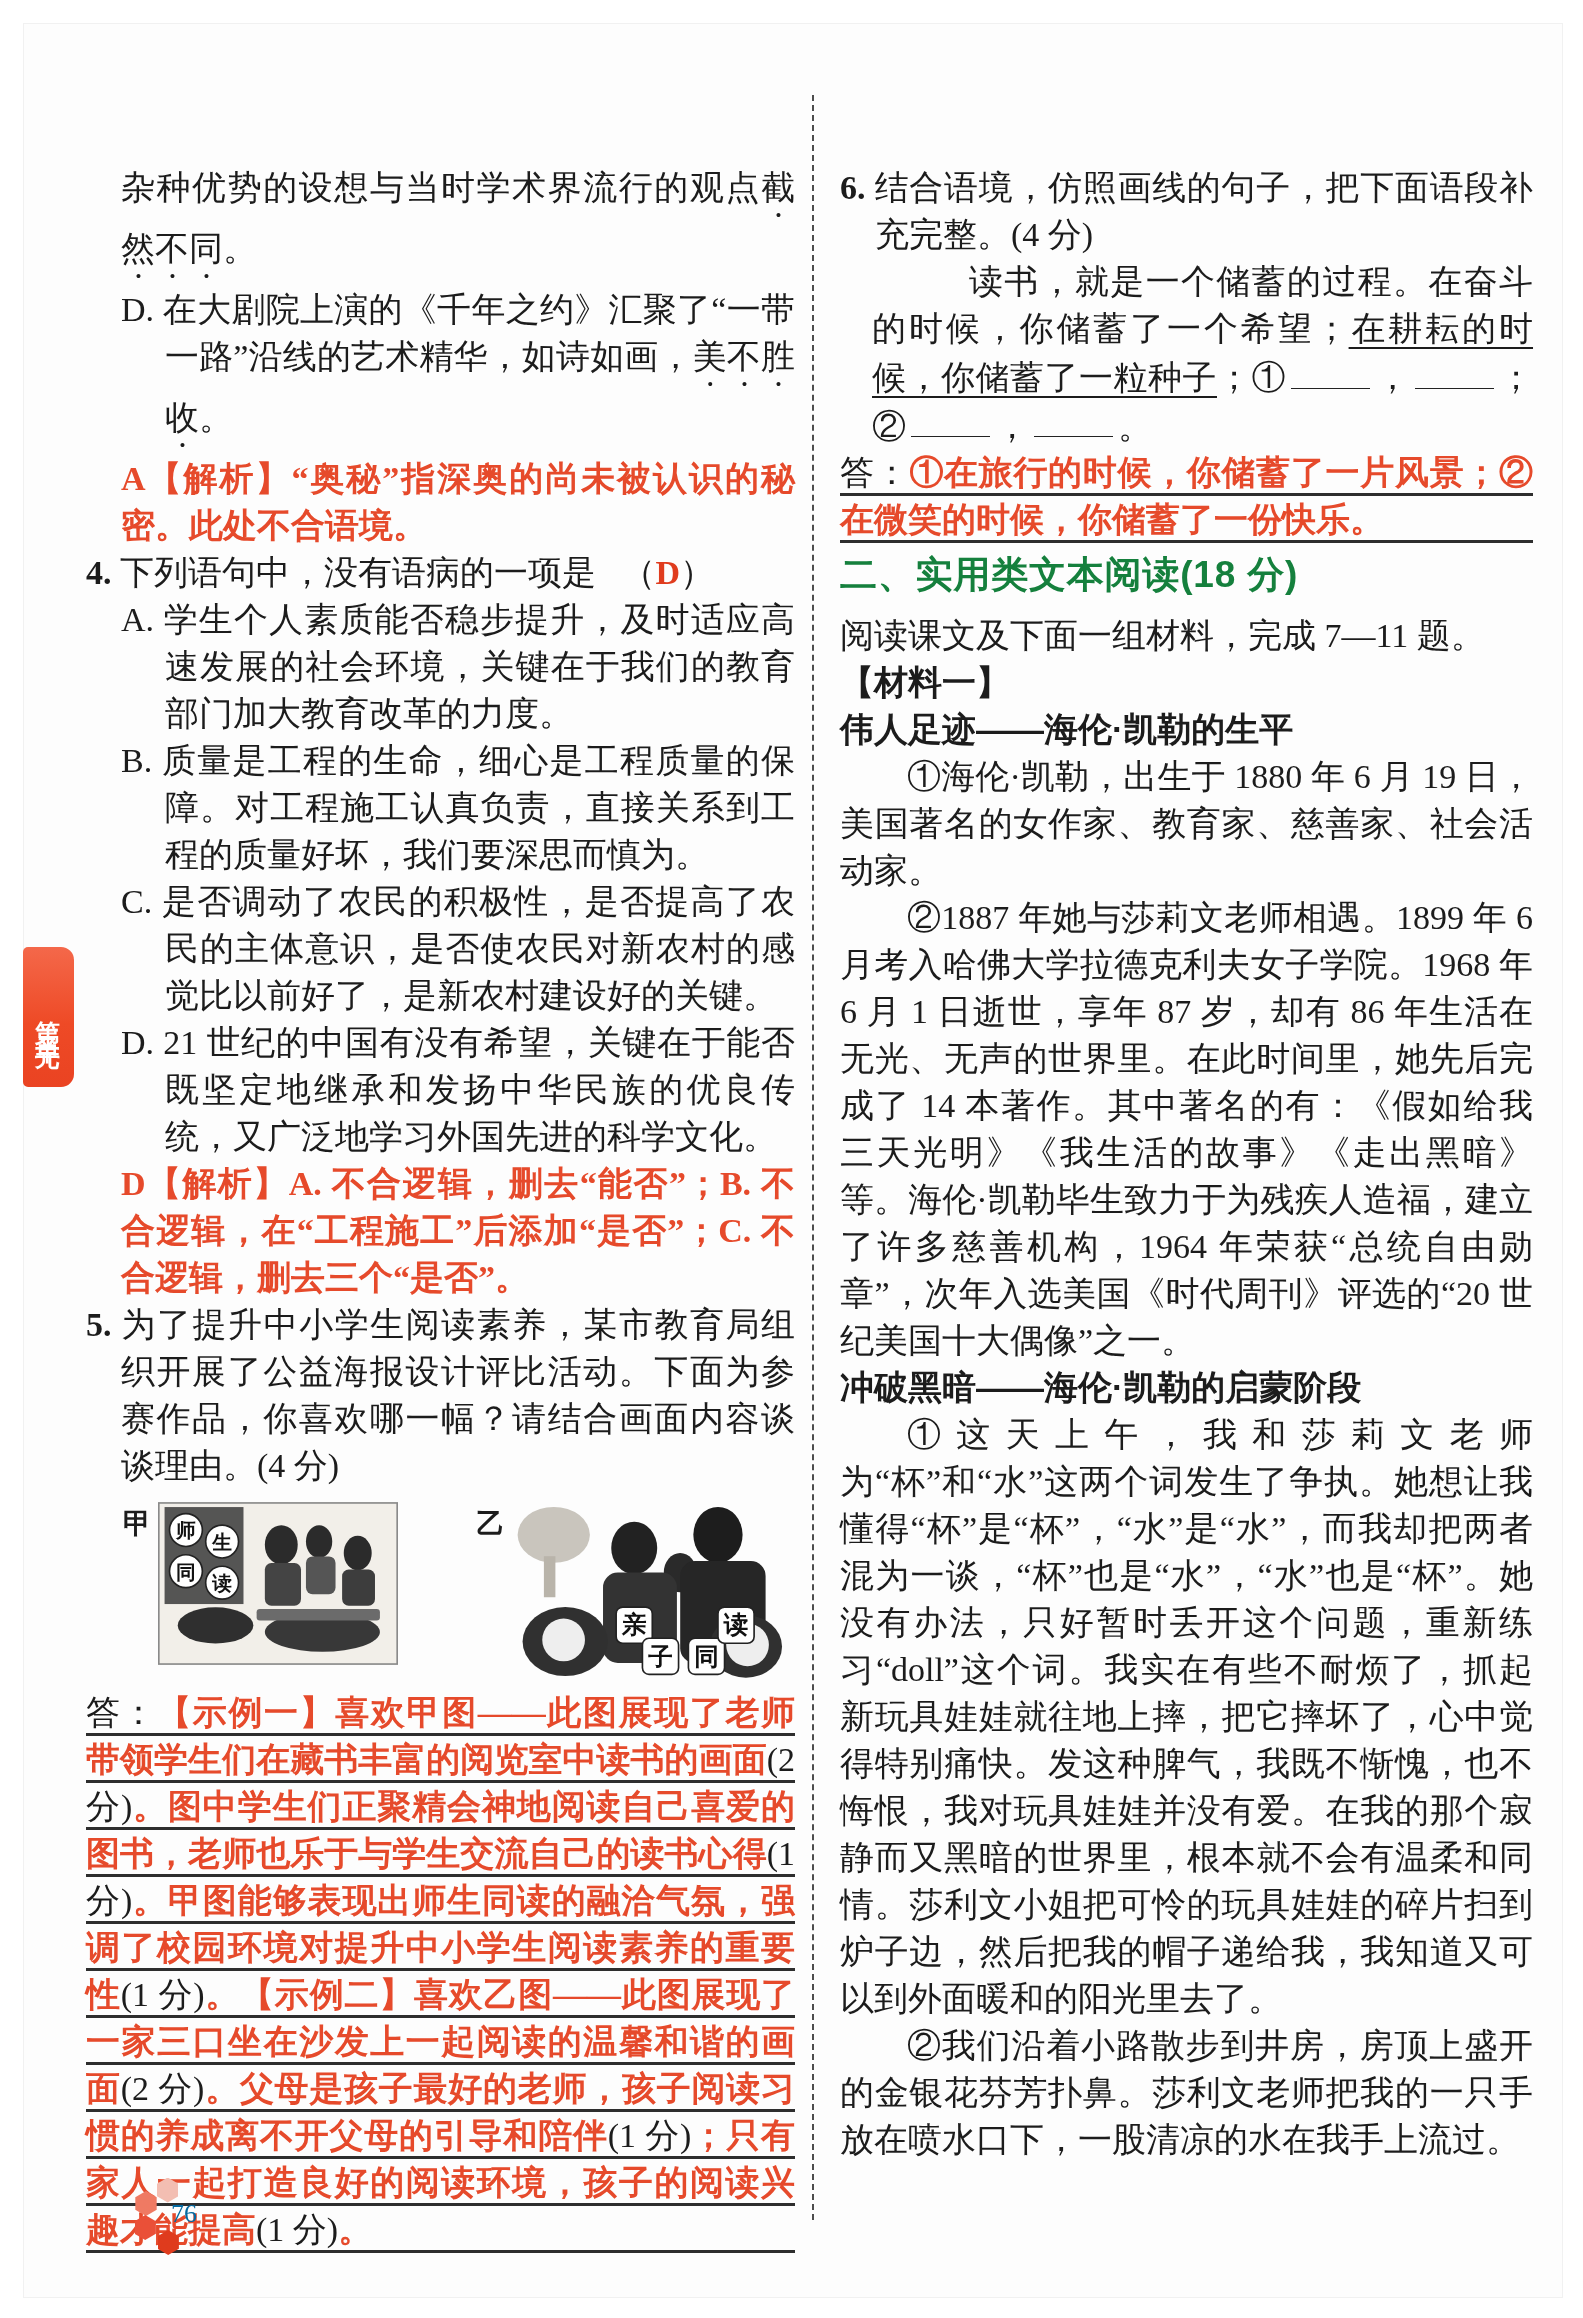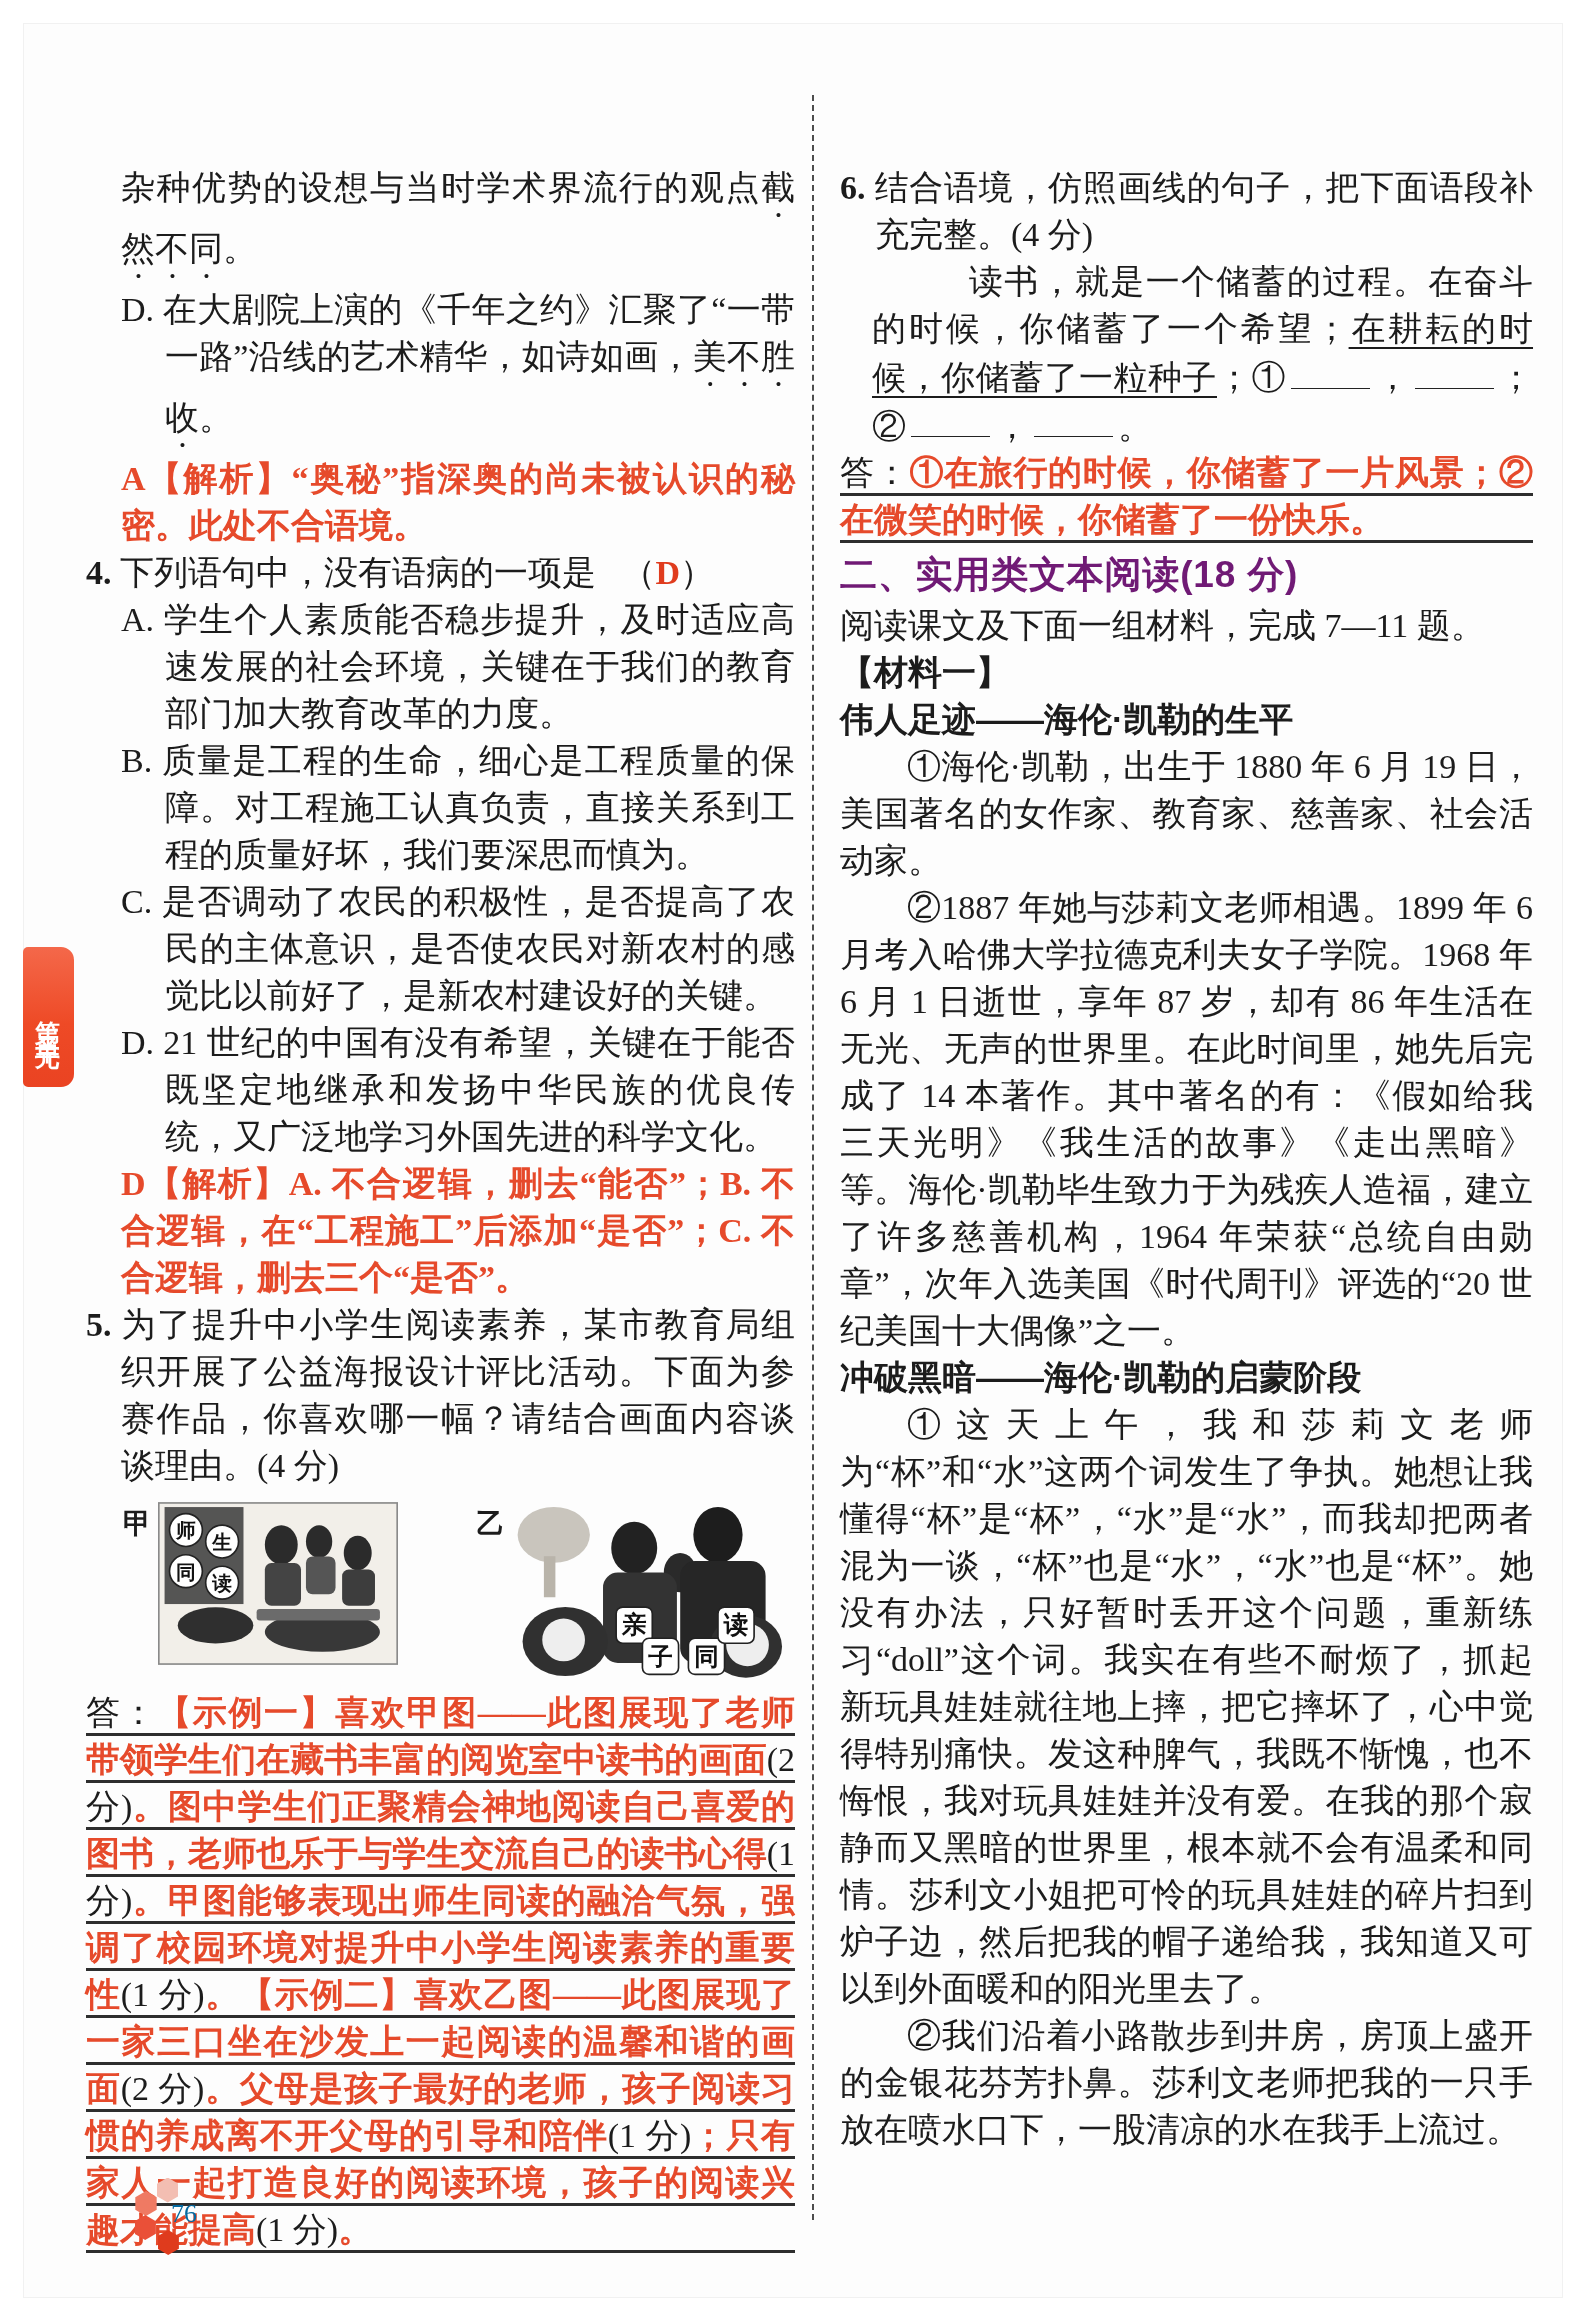--- a/index.html
+++ b/index.html
@@ -31,22 +31,22 @@
   .ansD{color:#e03c1e;font-weight:700;}
   .emph{-webkit-text-emphasis:filled dot #1c1c1c;-webkit-text-emphasis-position:under right;
         text-emphasis:filled dot #1c1c1c;text-emphasis-position:under right;}
   .ul{text-decoration:underline;text-underline-offset:7.4px;text-decoration-thickness:1.6px;}
   .blank{display:inline-block;width:79px;height:1.05em;border-bottom:1.6px solid #222;
          vertical-align:baseline;margin:0 5px;}
   .ruled{background:repeating-linear-gradient(to bottom,rgba(0,0,0,0) 0 44px,#2e2e2e 44px 47px);
          background-size:100% 47px;}
   .passage{text-indent:97px;margin-left:32px;}
   .mp{text-indent:67px;}
-  .section-head{color:#701a75;font-family:"Liberation Sans","DejaVu Sans",sans-serif;
-                font-weight:800;font-size:37px;line-height:53px;letter-spacing:0.8px;margin:5px 0 1px 0;}
+  .section-head{color:#15803d;font-family:"Liberation Sans","DejaVu Sans",sans-serif;
+                font-weight:800;font-size:37px;line-height:53px;letter-spacing:0.8px;margin:5px 0 11px 0;}
   .mat-tag{font-family:"Liberation Sans","DejaVu Sans",sans-serif;font-weight:800;}
   .mat-title{font-family:"Liberation Sans","DejaVu Sans",sans-serif;
              font-weight:800;}
   
   .figures{margin:13px 0 8.2px 37px;display:flex;align-items:flex-start;}
   .fig-label{font-family:"Liberation Sans","DejaVu Sans",sans-serif;font-weight:800;
              font-size:28px;line-height:33px;margin:5px 6.6px 0 0;}
   .poster{background:#f3f1ec;}
   
   .footer{position:absolute;left:132px;top:2171px;width:181px;height:99px;}

